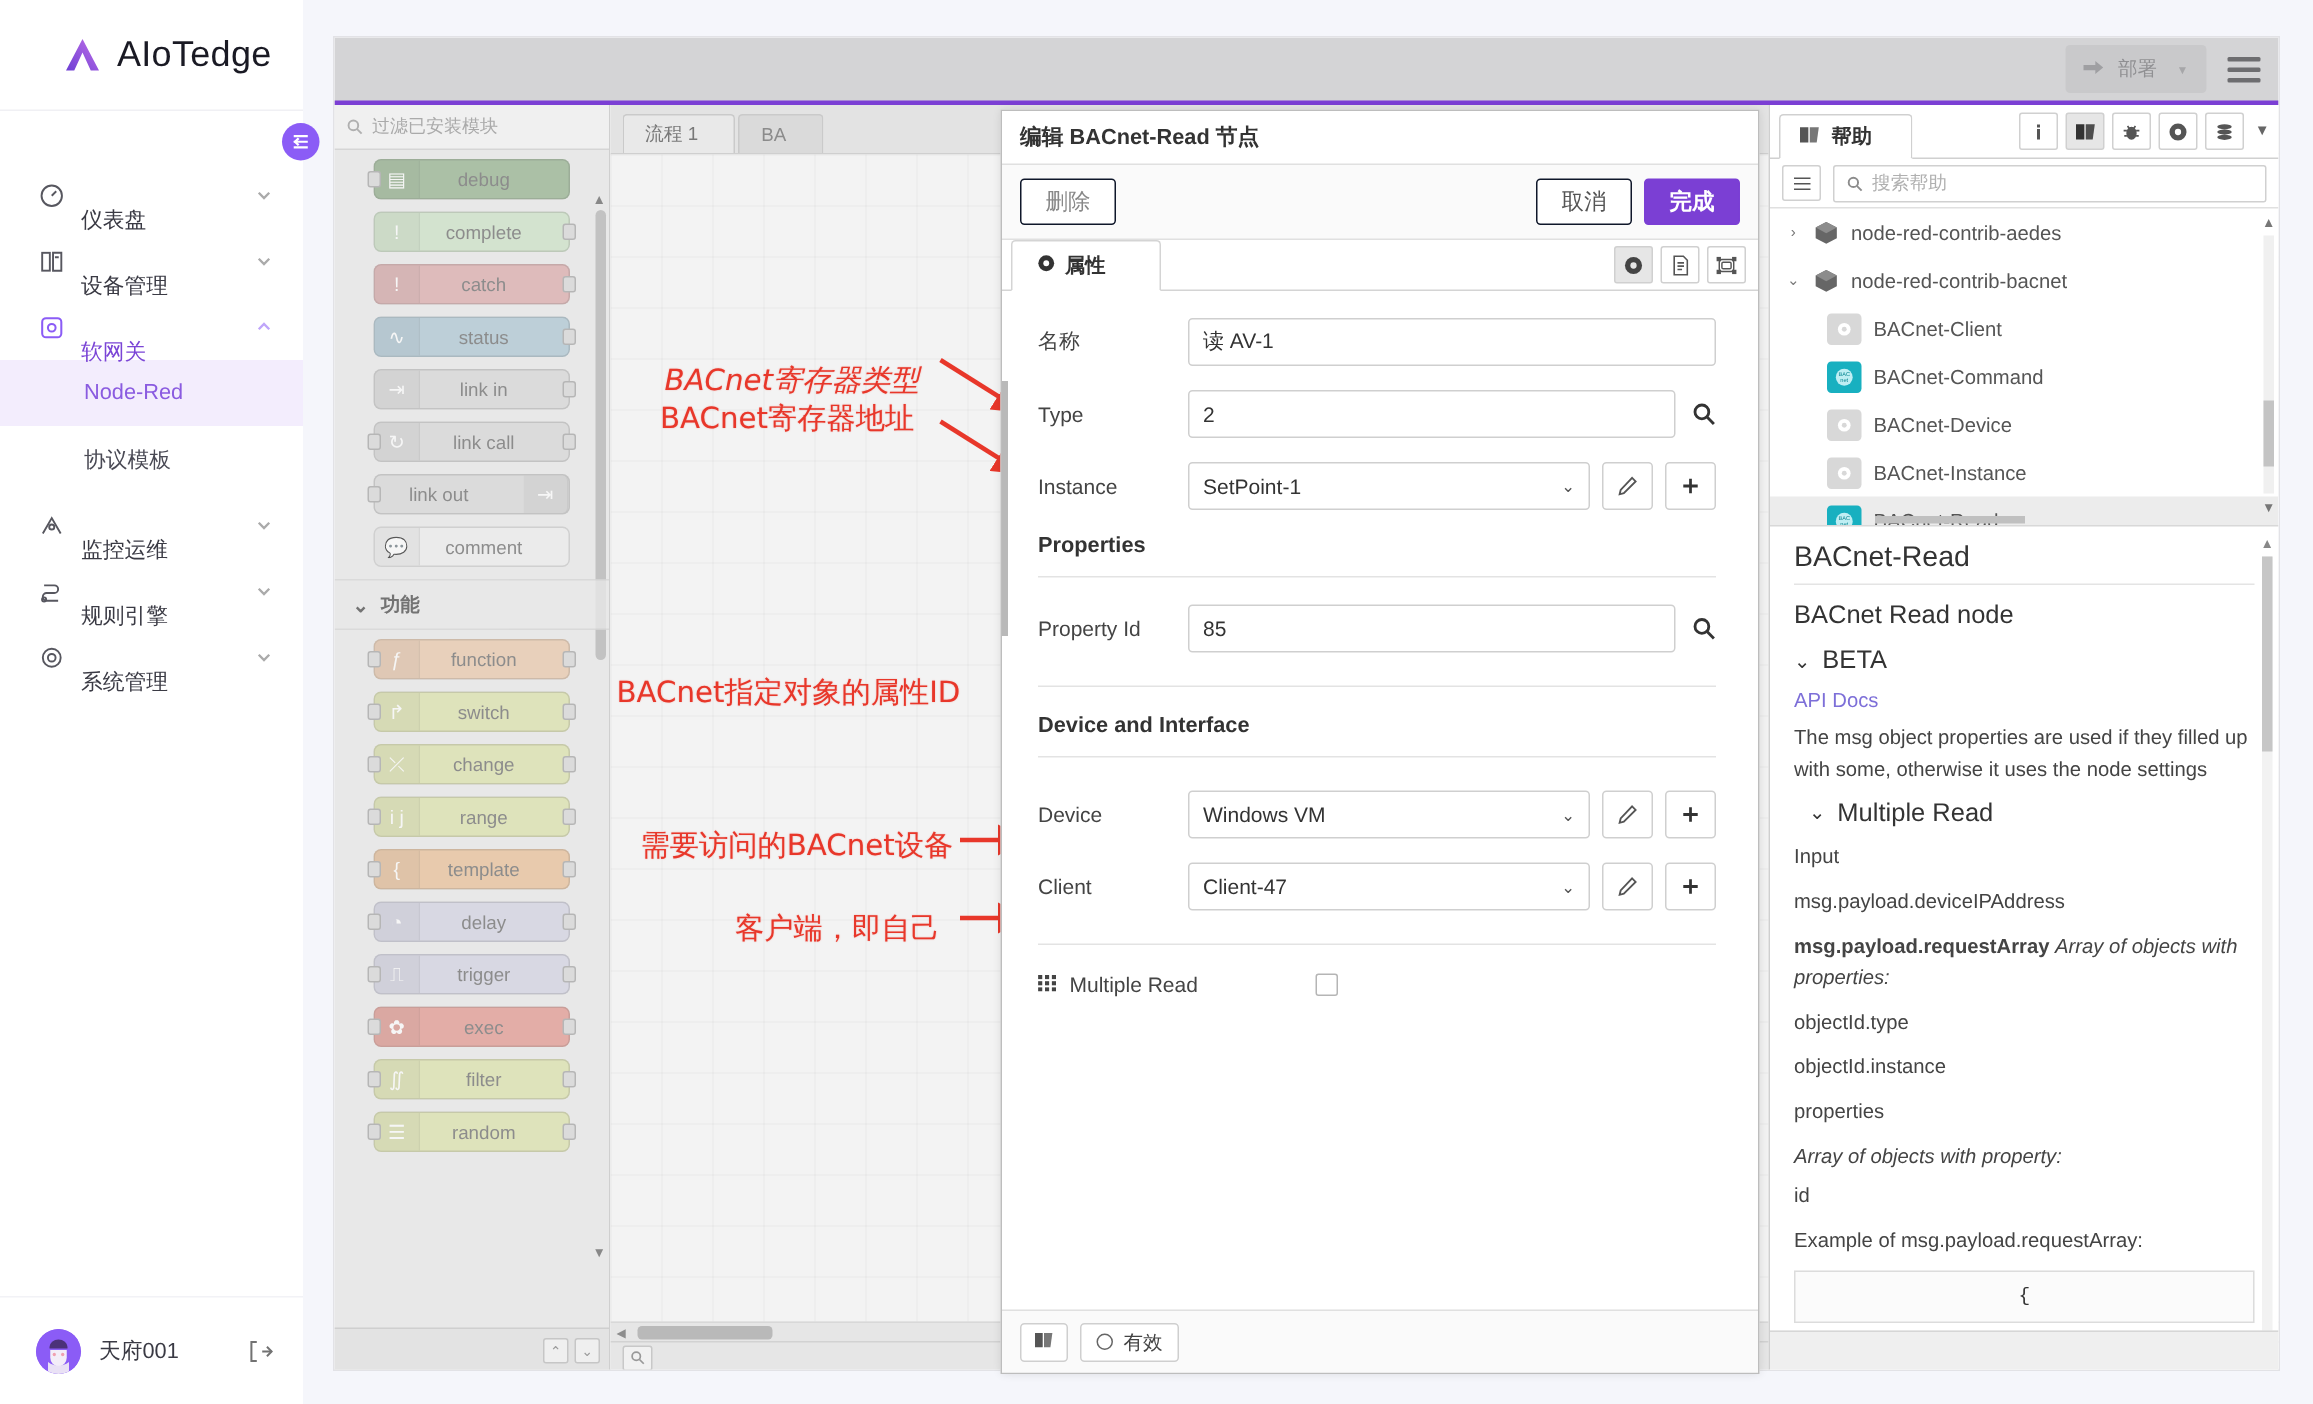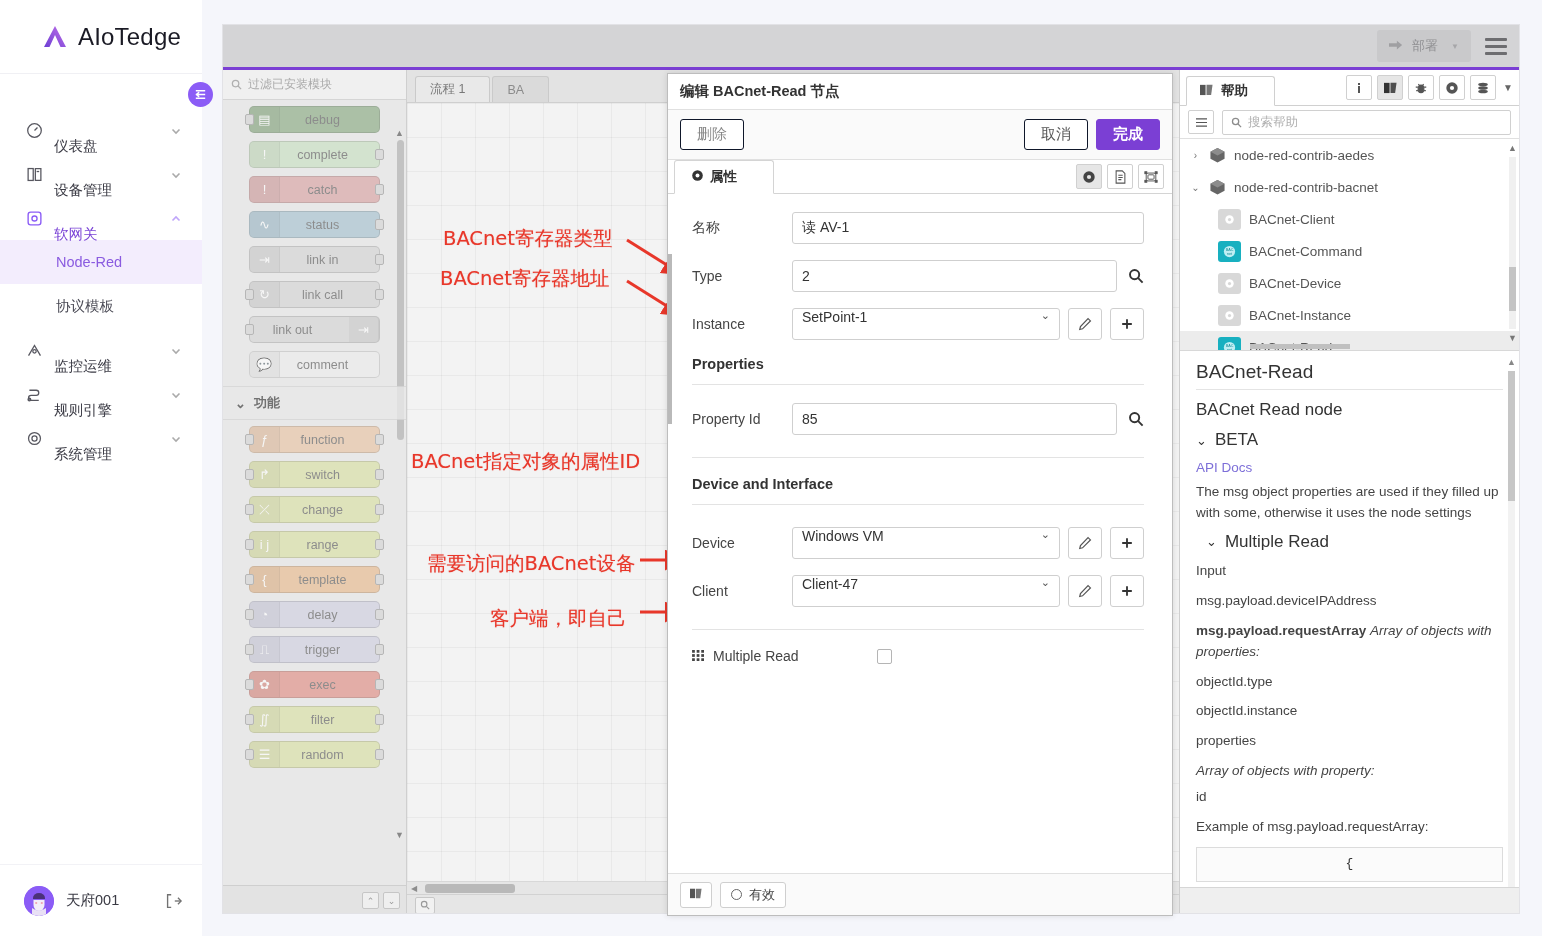--- a/index.html
+++ b/index.html
@@ -268,21 +268,21 @@
   .frow { display: flex; align-items: center; margin-bottom: 16px; }
   .frow .flabel { width: 100px; font-size: 14px; color: #444; flex: 0 0 100px; }
   .finput {
     flex: 1; height: 32px; border: 1px solid #cfcfcf; border-radius: 3px;
     padding: 0 9px; font-size: 14px; color: #333; background: #fff;
     display: flex; align-items: center;
   }
   .fselect {
     flex: 1; height: 32px; border: 1px solid #cfcfcf; border-radius: 3px;
     padding: 0 9px; font-size: 14px; color: #333; background: #fff;
-    display: flex; justify-content: space-between;
+    display: flex; align-items: center; justify-content: space-between;
   }
   .fselect .chv { font-size: 11px; color: #555; }
   .iconbtn {
     width: 34px; height: 32px; border: 1px solid #cfcfcf; background: #fff;
     border-radius: 3px; margin-left: 8px; cursor: pointer;
     display: flex; align-items: center; justify-content: center;
   }
   .srch-after { margin-left: 11px; width: 16px; display:flex; align-items:center; }
   .sect-head {
     font-size: 14.5px; font-weight: bold; color: #333; margin: 10px 0 12px 0;
@@ -905,21 +905,21 @@
           <div class="dn">▼</div>
         </div>
       </div>
       <div id="help-bottom-bar"></div>
     </div>
 
   </div>
 </div>
 
 <div id="annotations">
-    <div class="anno" style="left: 443px; top: 225px;">BACnet寄存器类型</div>
+    <div class="anno" style="left: 443px; top: 240px; font-style: italic;">BACnet寄存器类型</div>
     <div class="anno" style="left: 440px; top: 265px;">BACnet寄存器地址</div>
     <div class="anno" style="left: 411px; top: 448px;">BACnet指定对象的属性ID</div>
     <div class="anno" style="left: 427px; top: 550px;">需要访问的BACnet设备</div>
     <div class="anno" style="left: 490px; top: 605px;">客户端，即自己</div>
     <svg width="1542" height="936" style="position: absolute; left: 0px; top: 0px; pointer-events: none; z-index: 12;">
       <defs>
         <marker id="ah" markerWidth="7" markerHeight="7" refX="5" refY="3.5" orient="auto">
           <polygon points="0 0, 7 3.5, 0 7" fill="#e8372a"></polygon>
         </marker>
       </defs>

